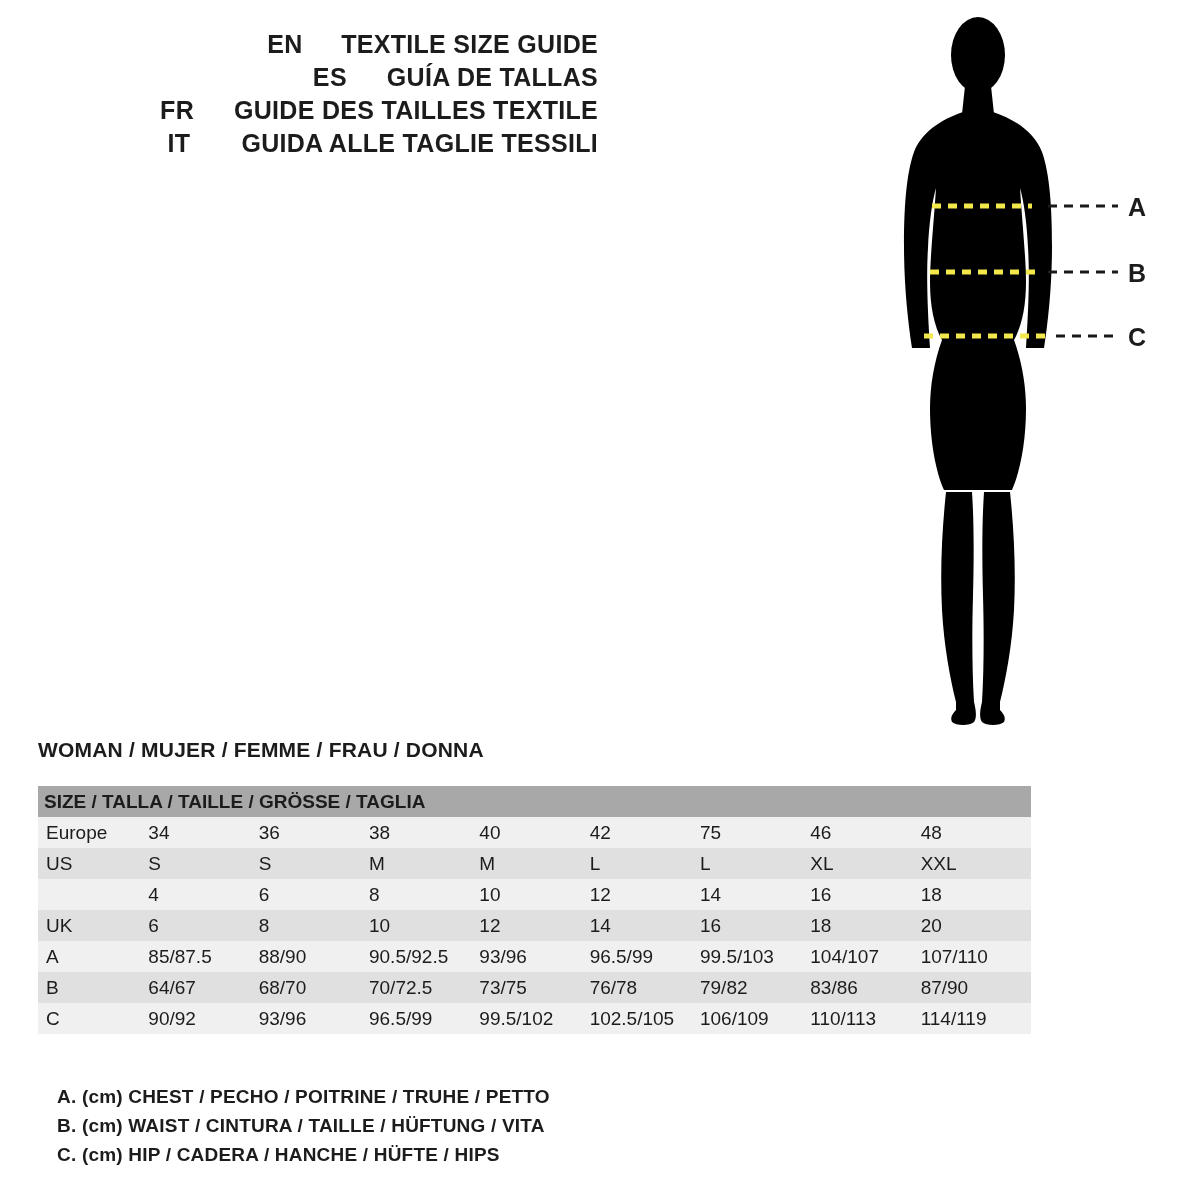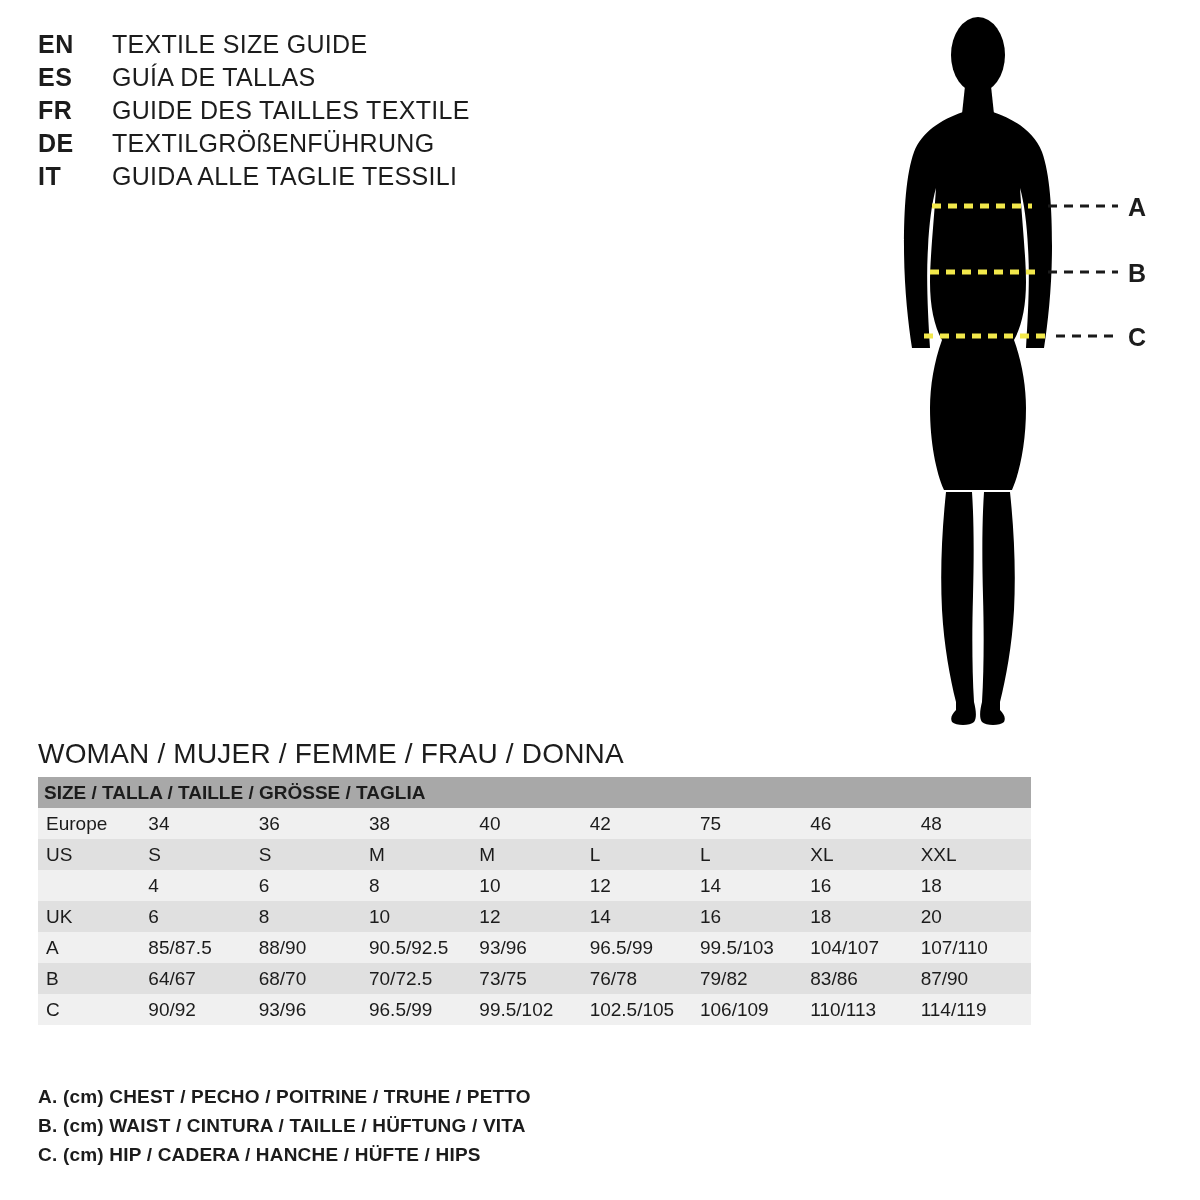--- a/index.html
+++ b/index.html
@@ -21,31 +21,32 @@
     position: absolute;
     left: 38px;
     top: 30px;
     width: 560px;
   }
   .lang-row {
     display: flex;
     align-items: baseline;
     height: 33px;
     white-space: nowrap;
+    justify-content: flex-end;
   }
   .lang-code {
     width: 74px;
     font-size: 25px;
     font-weight: bold;
     letter-spacing: 0.5px;
     color: #1c1c1c;
   }
   .lang-title {
     font-size: 25px;
-    font-weight: normal;
+    font-weight: bold;
     letter-spacing: 0.3px;
     color: #1c1c1c;
   }
 
   
   #figure-area {
     position: absolute;
     left: 860px;
     top: 10px;
     width: 330px;
@@ -61,24 +62,24 @@
   }
 
   
   #table-section {
     position: absolute;
     left: 38px;
     top: 738px;
     width: 1125px;
   }
   #table-caption {
-    font-size: 28px;
-    font-weight: normal;
+    font-size: 21px;
+    font-weight: bold;
     letter-spacing: 0.2px;
-    margin-bottom: 7px;
+    margin-bottom: 24px;
     color: #1c1c1c;
   }
   table {
     border-collapse: collapse;
     width: 993px;
     table-layout: fixed;
   }
   td {
     font-size: 19px;
     height: 31px;
@@ -107,41 +108,38 @@
     left: 38px;
     top: 1086px;
     width: 900px;
   }
   .footnote {
     font-size: 19px;
     font-weight: bold;
     height: 29px;
     letter-spacing: 0.2px;
     color: #1c1c1c;
+    margin-left: 19px;
   }
 </style>
 </head>
 <body>
 
 <div id="header">
   <div class="lang-row">
     <span class="lang-code">EN</span>
     <span class="lang-title">TEXTILE SIZE GUIDE</span>
   </div>
   <div class="lang-row">
     <span class="lang-code">ES</span>
     <span class="lang-title">GUÍA DE TALLAS</span>
   </div>
   <div class="lang-row">
     <span class="lang-code">FR</span>
     <span class="lang-title">GUIDE DES TAILLES TEXTILE</span>
-  </div>
-  <div class="lang-row">
-    <span class="lang-code">DE</span>
-    <span class="lang-title">TEXTILGRÖßENFÜHRUNG</span>
   </div>
   <div class="lang-row">
     <span class="lang-code">IT</span>
     <span class="lang-title">GUIDA ALLE TAGLIE TESSILI</span>
   </div>
 </div>
 
 <div id="figure-area">
   <svg id="figure-svg" width="330" height="740" viewBox="0 0 330 740">
 

